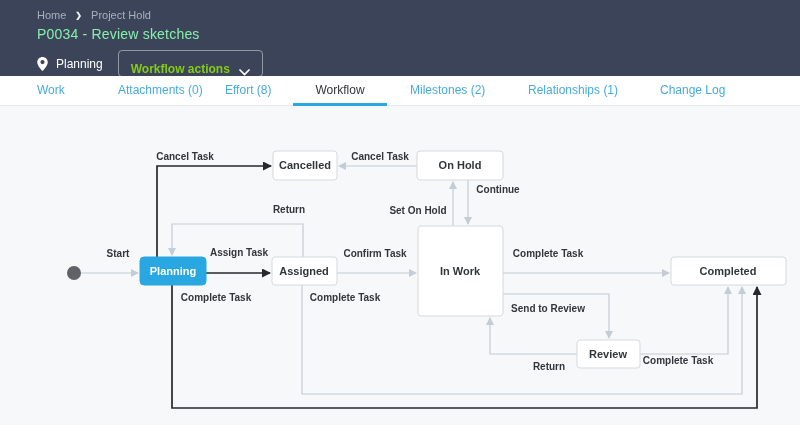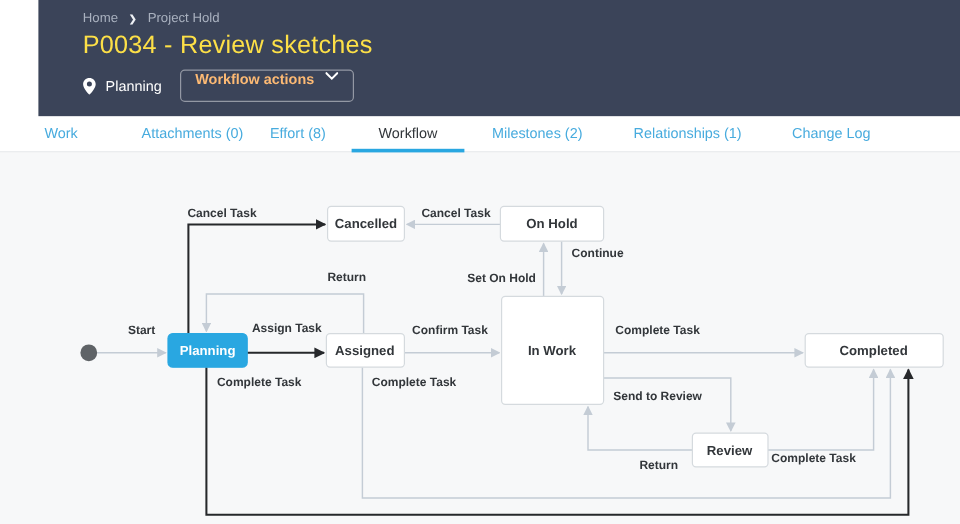--- a/index.html
+++ b/index.html
@@ -13,31 +13,31 @@
     --canvas-bg:#f7f8f9;
     --breadcrumb-text:#a9b1bf;
     --start-dot:#5f6367;
     --tabbar-border:#e6e9eb;
   }
   *{box-sizing:border-box;margin:0;padding:0;}
   html,body{width:800px;height:437px;overflow:hidden;}
   body{font-family:"Liberation Sans", sans-serif;background:#fff;}
 
   
-  .header{height:97px;background:var(--header-bg);padding-left:37px;margin-left:32px;}
+  .header{height:76px;background:var(--header-bg);padding-left:37px;}
   .breadcrumb{padding-top:9px;font-size:11px;color:var(--breadcrumb-text);display:flex;align-items:center;}
   .crumb{cursor:pointer;}
   .crumb-sep{margin:0 9px;color:#eef1f5;font-size:8px;font-weight:700;}
-  .title{margin-top:5px;font-size:21px;font-weight:400;color:#fde047;letter-spacing:.2px;}
+  .title{margin-top:5px;font-size:14px;font-weight:400;color:#86efac;letter-spacing:.2px;}
   .subrow{margin-top:8px;display:flex;align-items:center;}
   .pin{display:inline-flex;margin-right:8px;}
   .status{font-size:12px;color:#ffffff;margin-right:15px;}
   .wf-btn{height:27px;padding:0 12px;border:1px solid rgba(255,255,255,.45);border-radius:4px;
-          background:transparent;color:#fdba74;font-size:12px;font-weight:700;
-          font-family:"Liberation Sans", sans-serif;display:inline-flex;align-items:flex-start;gap:9px;cursor:pointer;}
+          background:transparent;color:#84cc16;font-size:12px;font-weight:700;
+          font-family:"Liberation Sans", sans-serif;display:inline-flex;align-items:flex-end;gap:9px;cursor:pointer;}
   .chev{display:inline-flex;margin-top:1px;}
 
   
   .tabbar{position:relative;height:30px;background:#fff;border-bottom:1px solid var(--tabbar-border);}
   .tab{position:absolute;top:0;height:30px;line-height:29px;font-size:12px;color:var(--tab-blue);cursor:pointer;white-space:nowrap;}
   .tab.active{color:var(--text-dark);border-bottom:3px solid var(--accent-blue);text-align:center;}
 
   
   .canvas{height:319px;background:var(--canvas-bg);}
   .edge-g{stroke:var(--edge-gray);stroke-width:1.2;fill:none;}

